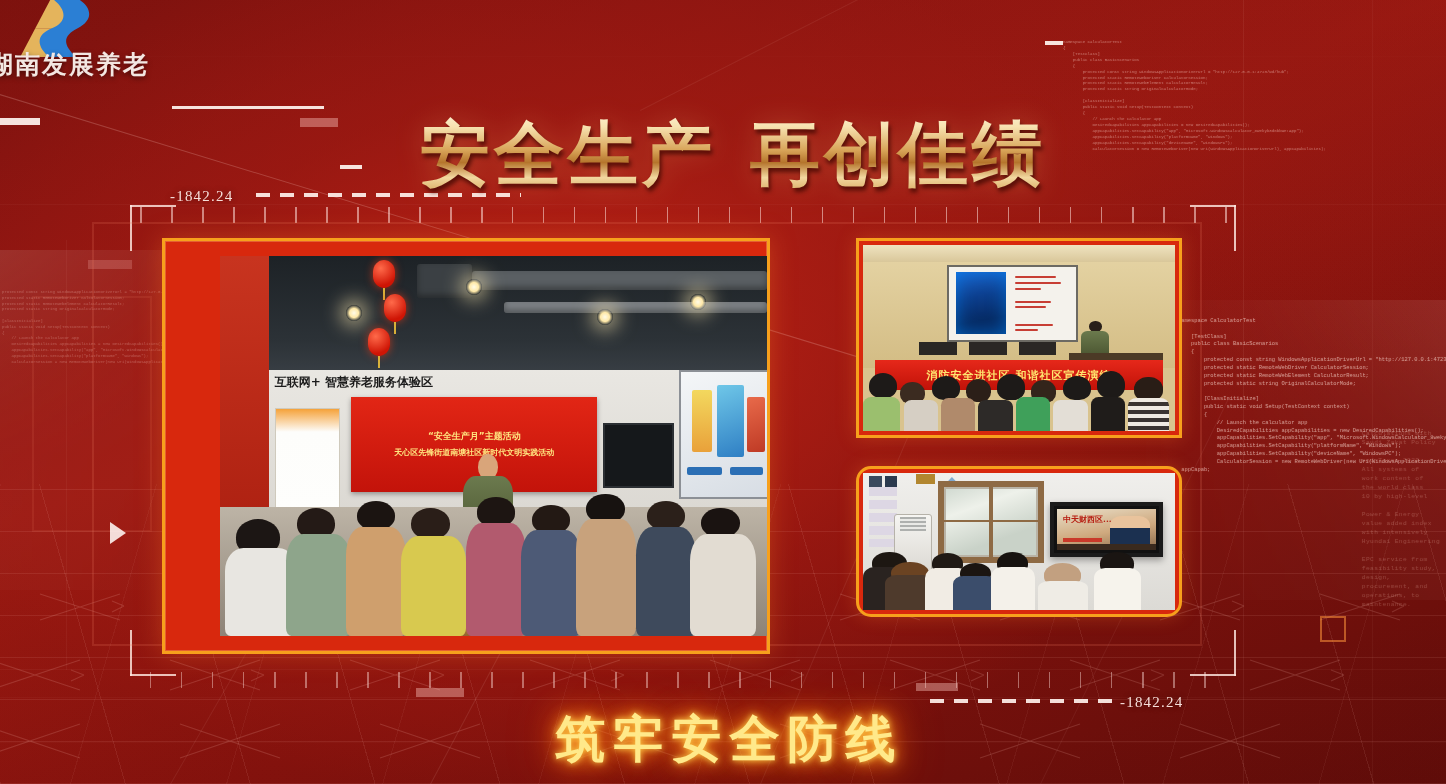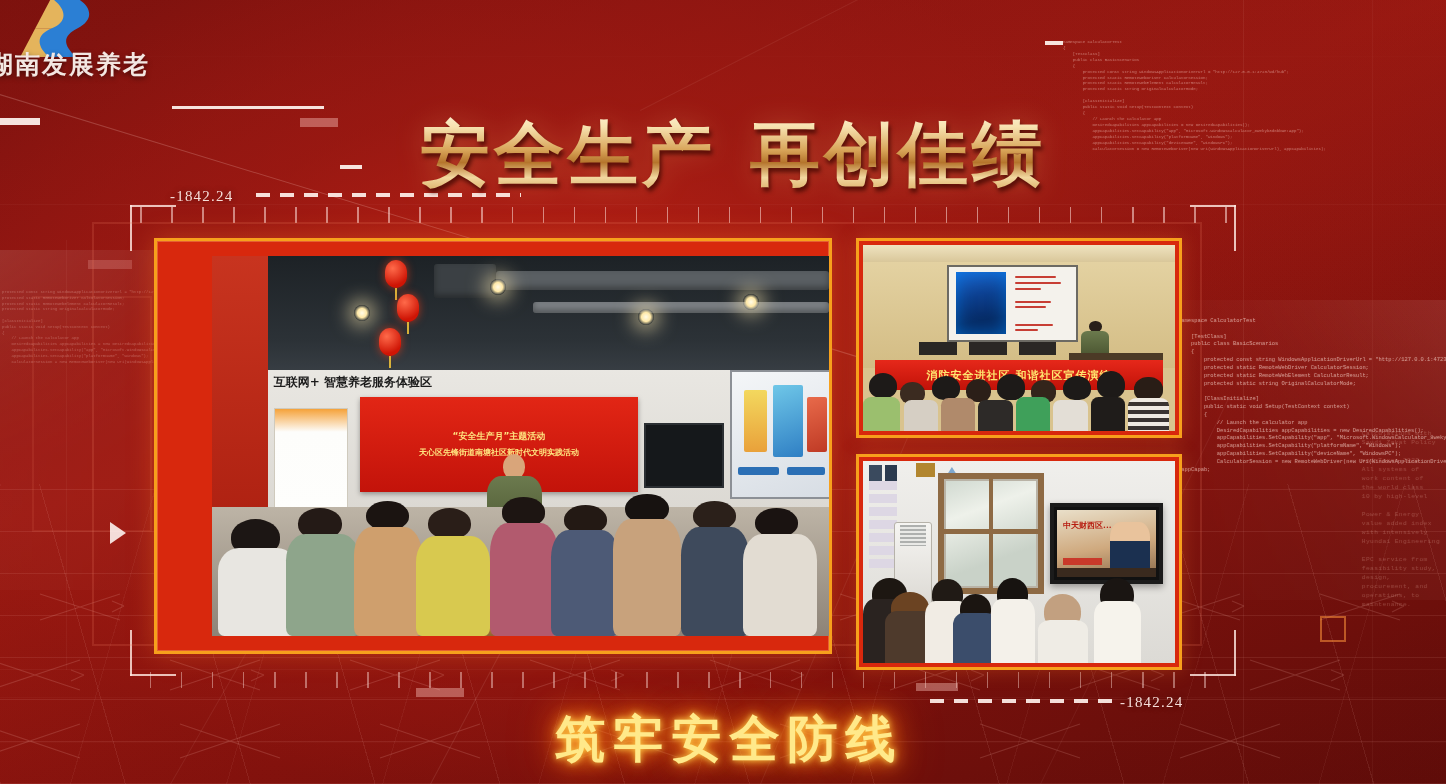--- a/index.html
+++ b/index.html
@@ -142,35 +142,35 @@
     white-space:nowrap;
     margin-left:20px;
   }
   #headline .gap{ display:inline-block; width:34px; }
 
   
   #photoFrame{
     position:absolute; left:154px; top:238px; width:1028px; height:416px;
   }
   .photo-main{
-    position:absolute; left:0; top:0; width:678px; height:416px;
+    position:absolute; left:8px; top:0; width:608px; height:416px;
     border:3px solid #f7a01c;
     background:#d8280d;
     box-shadow:0 0 24px rgba(255,120,40,.35), inset 0 0 0 1px rgba(255,200,120,.35);
     overflow:hidden;
   }
   .photo-side{
     position:absolute; left:702px; width:326px; height:200px;
     border:3px solid #f7a01c;
     background:#d8280d;
     box-shadow:0 0 18px rgba(255,120,40,.30);
     overflow:hidden;
   }
   .photo-side.top{ top:0; }
-  .photo-side.bot{ top:216px; height:216px; }
+  .photo-side.bot{ top:228px; height:151px;border-radius:15px; }
   .photo-inner{ position:absolute; inset:4px; overflow:hidden; }
   .photo-main .photo-inner{ left:55px; top:15px; right:0px; bottom:15px; }
 
   
   .p1{ position:absolute; inset:0; background:#2b2f33; overflow:hidden; }
   .p1 .ceiling{ position:absolute; left:0; right:0; top:0; height:32%; background:linear-gradient(180deg,#1d2226,#2c3237 70%,#3a4046); }
   .p1 .wall{ position:absolute; left:0; right:0; top:30%; height:44%; background:linear-gradient(180deg,#e9e7e2,#d9d6d0); }
   .p1 .lamp{ position:absolute; width:16px; height:16px; border-radius:50%; background:radial-gradient(circle,#fffbe8,#ffe9a8 40%,rgba(255,220,140,0) 72%); box-shadow:0 0 18px 6px rgba(255,236,180,.55); }
   .p1 .duct{ position:absolute; background:#5a5f63; border-radius:3px; box-shadow:inset 0 -3px 6px rgba(0,0,0,.35); }
   .p1 .lantern{ position:absolute; width:22px; height:28px; border-radius:50%/42%; background:radial-gradient(circle at 35% 30%,#ff6a4a,#cf1505 70%); box-shadow:0 0 8px rgba(255,60,20,.6); }

